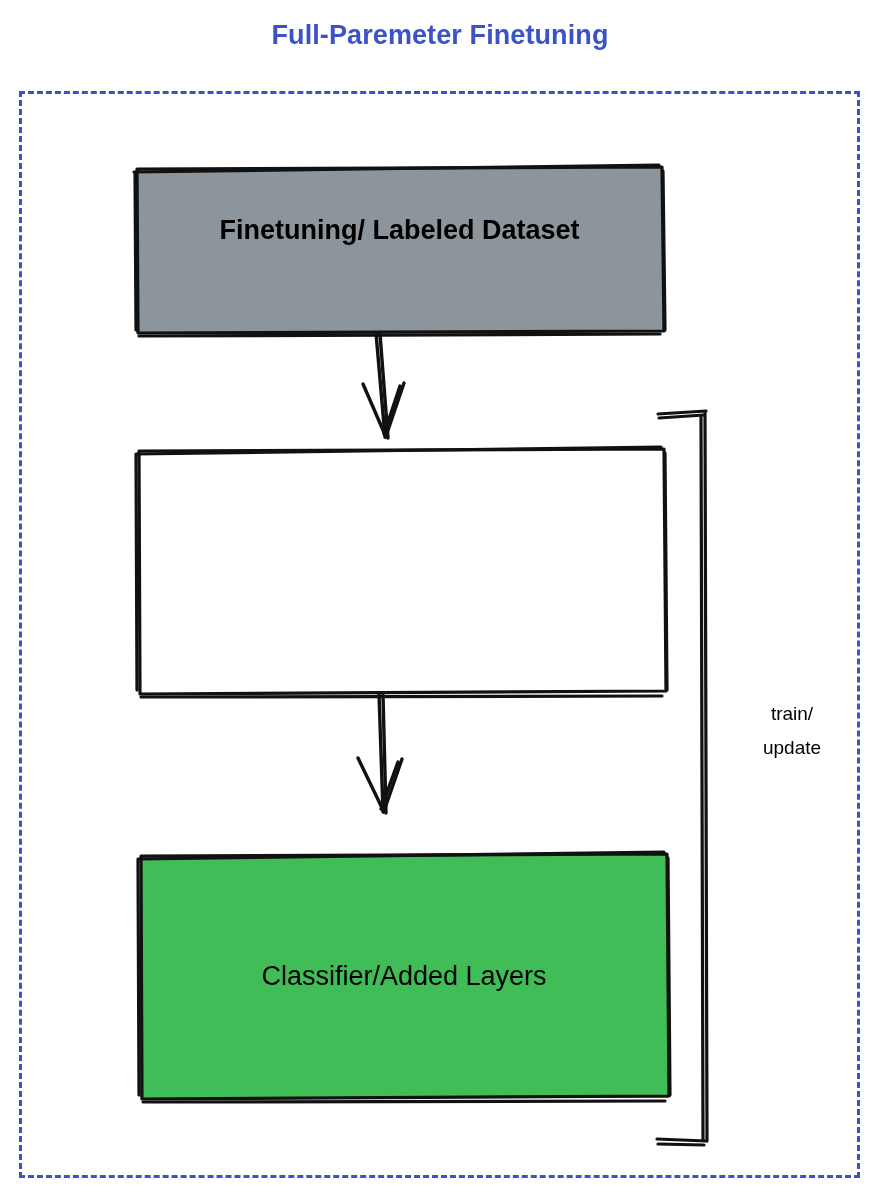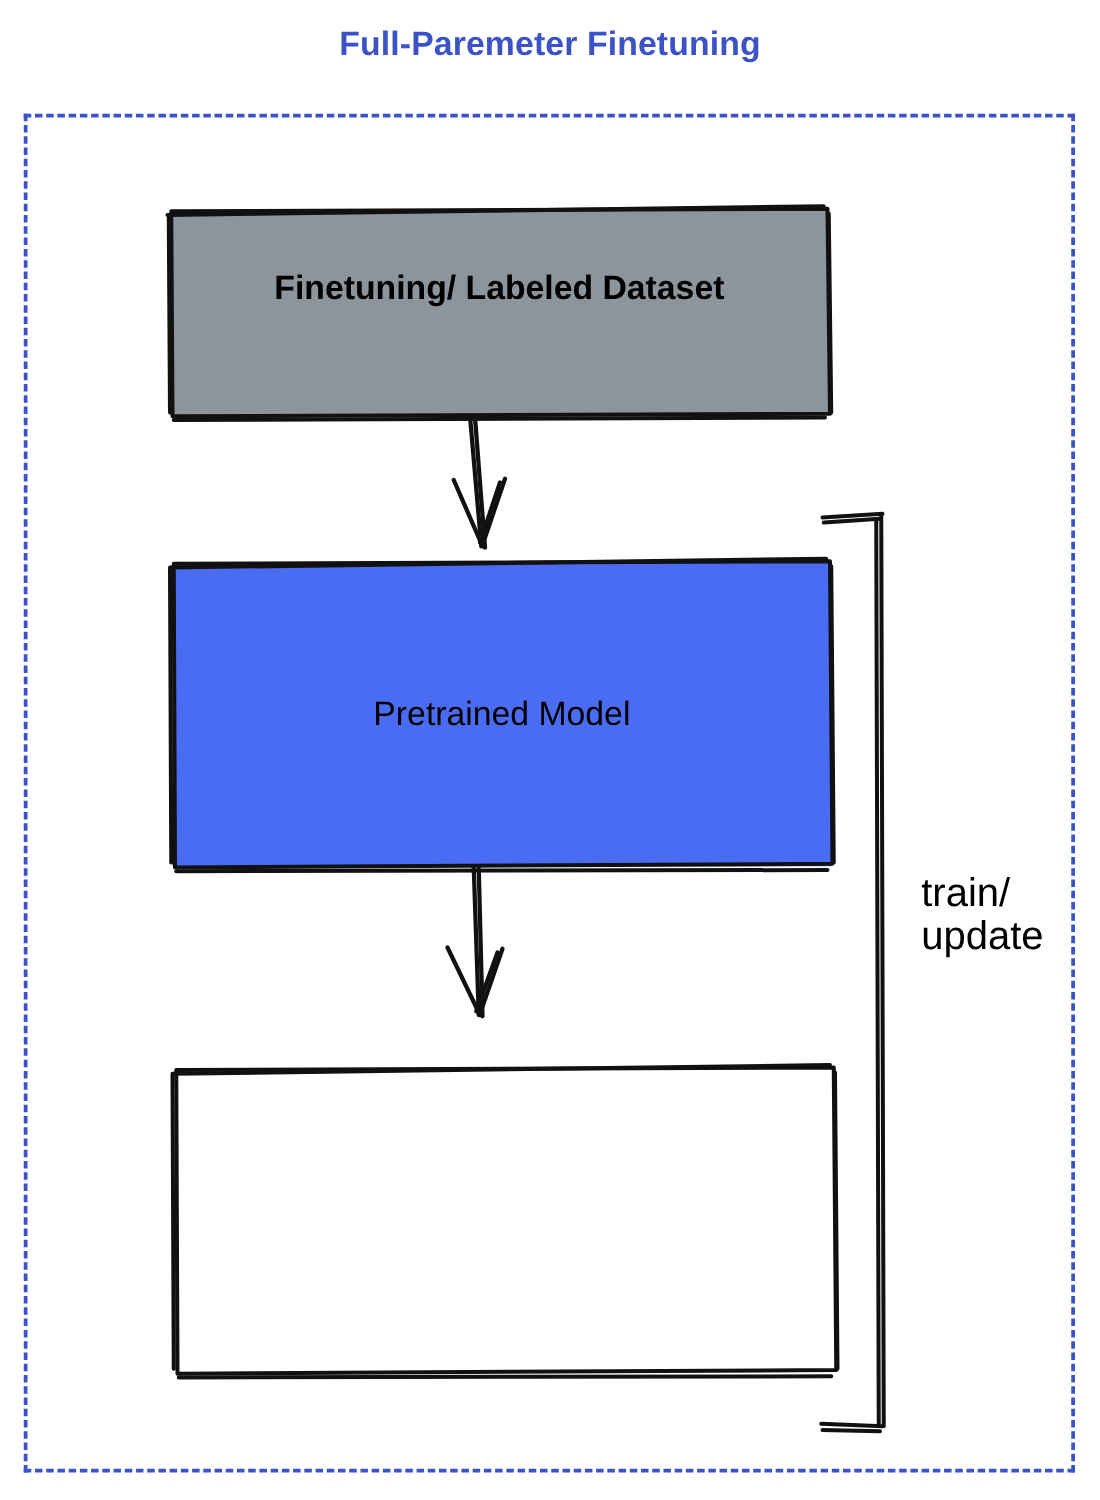--- a/index.html
+++ b/index.html
@@ -91,24 +91,24 @@
     background: #41bd57;
     align-items: center;
   }
 
   .bracket-label {
     position: absolute;
     left: 737px;
     top: 697px;
     width: 110px;
     font-family: "Liberation Sans", sans-serif;
-    font-size: 32px;
+    font-size: 19px;
     line-height: 34px;
     color: #000000;
-    text-align: left;
+    text-align: center;
     white-space: pre-line;
   }
 
   .sketch-layer {
     position: absolute;
     left: 0; top: 0;
     width: 880px; height: 1200px;
     pointer-events: none;
   }
 </style>
@@ -118,24 +118,24 @@
 <div id="canvas">
 
   <div class="diagram-title">Full-Paremeter Finetuning</div>
 
   <div class="dashed-frame"></div>
 
   <div class="node" id="node-dataset">
     <span class="node-label">Finetuning/ Labeled Dataset</span>
   </div>
 
-  <div class="node" id="node-pretrained">
-    <span class="node-label">Pretrained Model</span>
+
+  <div class="node" id="node-classifier">
+    <span class="node-label">Classifier/Added Layers</span>
   </div>
-
 
   <div class="bracket-label">train/
 update</div>
 
   <svg class="sketch-layer" viewBox="0 0 880 1200" xmlns="http://www.w3.org/2000/svg">
 
     <g fill="none" stroke="#111111" stroke-width="3.2" stroke-linecap="round" stroke-linejoin="round">
       <path d="M137,169 L662,167 L664,331 L138,333 Z"></path>
       <path d="M134,172 L659,165 M663,171 L665,330 M660,334 L139,336 M136,330 L135,173"></path>
     </g>

